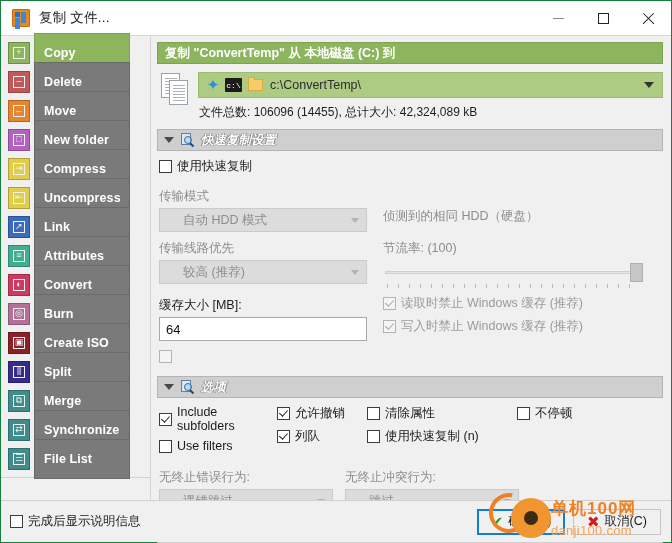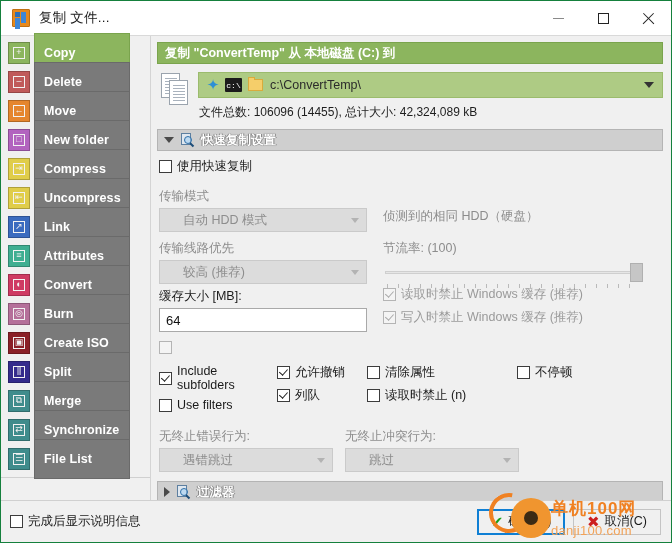--- a/index.html
+++ b/index.html
@@ -167,21 +167,21 @@
   }
   .mag .lens{
     position:absolute;left:3px;top:3px;width:8px;height:8px;border-radius:50%;
     border:1.6px solid #2e6fa8;background:rgba(160,205,240,.55);box-sizing:border-box;
   }
   .mag .hdl{
     position:absolute;left:9px;top:9px;width:5px;height:1.8px;background:#1d4d79;
     transform:rotate(45deg);transform-origin:left center;
   }
   .grp-title{font-size:12.5px;font-weight:bold;color:#ffffff;
-    text-shadow:0 0 1px #777, 1px 0 0 #8a8a8a, -1px 0 0 #8a8a8a;}
+    text-shadow:0 0 1px #777, 1px 0 0 #8a8a8a, -1px 0 0 #8a8a8a;font-style:italic;}
 
   .grp-body{margin:7px 8px 0 8px;}
 
   
   .cb{display:inline-flex;align-items:center;font-size:12.5px;color:#1a1a1a;}
   .cb .box{
     width:13px;height:13px;border:1.3px solid #3c3c3c;background:#fff;flex:none;
     margin-right:5px;position:relative;box-sizing:border-box;
   }
   .cb.checked .box::after{
@@ -472,21 +472,21 @@
           <div class="col-r">
             <div class="fld-label">节流率: (100)</div>
             <div class="slider-wrap">
               <span class="slider-track"></span>
               <span class="slider-thumb"></span>
               <span class="slider-ticks"></span>
             </div>
           </div>
         </div>
 
-        <div class="row2" style="margin-top:4px;">
+        <div class="row2" style="margin-top:13px;">
           <div class="col-l">
             <div class="fld-label on">缓存大小 [MB]:</div>
             <div class="txtbox">64</div>
           </div>
           <div class="col-r" style="margin-top:-2px;">
             <div class="cb dis checked">
               <span class="box"></span>
               <span>读取时禁止 Windows 缓存 (推荐)</span>
             </div>
             <div class="cb dis checked" style="margin-top:5px;">
@@ -494,20 +494,29 @@
               <span>写入时禁止 Windows 缓存 (推荐)</span>
             </div>
           </div>
         </div>
 
         <div class="cb dis" style="margin-top:9px;">
           <span class="box"></span>
         </div>
       </div>
 
+      <div class="grp-head" style="margin-top:10px;">
+        <span class="tri down"></span>
+        <span class="mag">
+            <span class="pg"></span>
+            <span class="lens"></span>
+            <span class="hdl"></span>
+          </span>
+        <span class="grp-title">选项</span>
+      </div>
 
       <div class="grp-body">
         <div class="opt-grid">
           <div class="oc1">
             <div class="cb checked">
               <span class="box"></span>
               <span>Include subfolders</span>
             </div>
             <div class="cb">
               <span class="box"></span>
@@ -524,21 +533,21 @@
               <span>列队</span>
             </div>
           </div>
           <div class="oc3">
             <div class="cb">
               <span class="box"></span>
               <span>清除属性</span>
             </div>
             <div class="cb">
               <span class="box"></span>
-              <span>读取时禁止 (n)</span>
+              <span>使用快速复制 (n)</span>
             </div>
           </div>
           <div class="oc4">
             <div class="cb">
               <span class="box"></span>
               <span>不停顿</span>
             </div>
           </div>
         </div>
 

